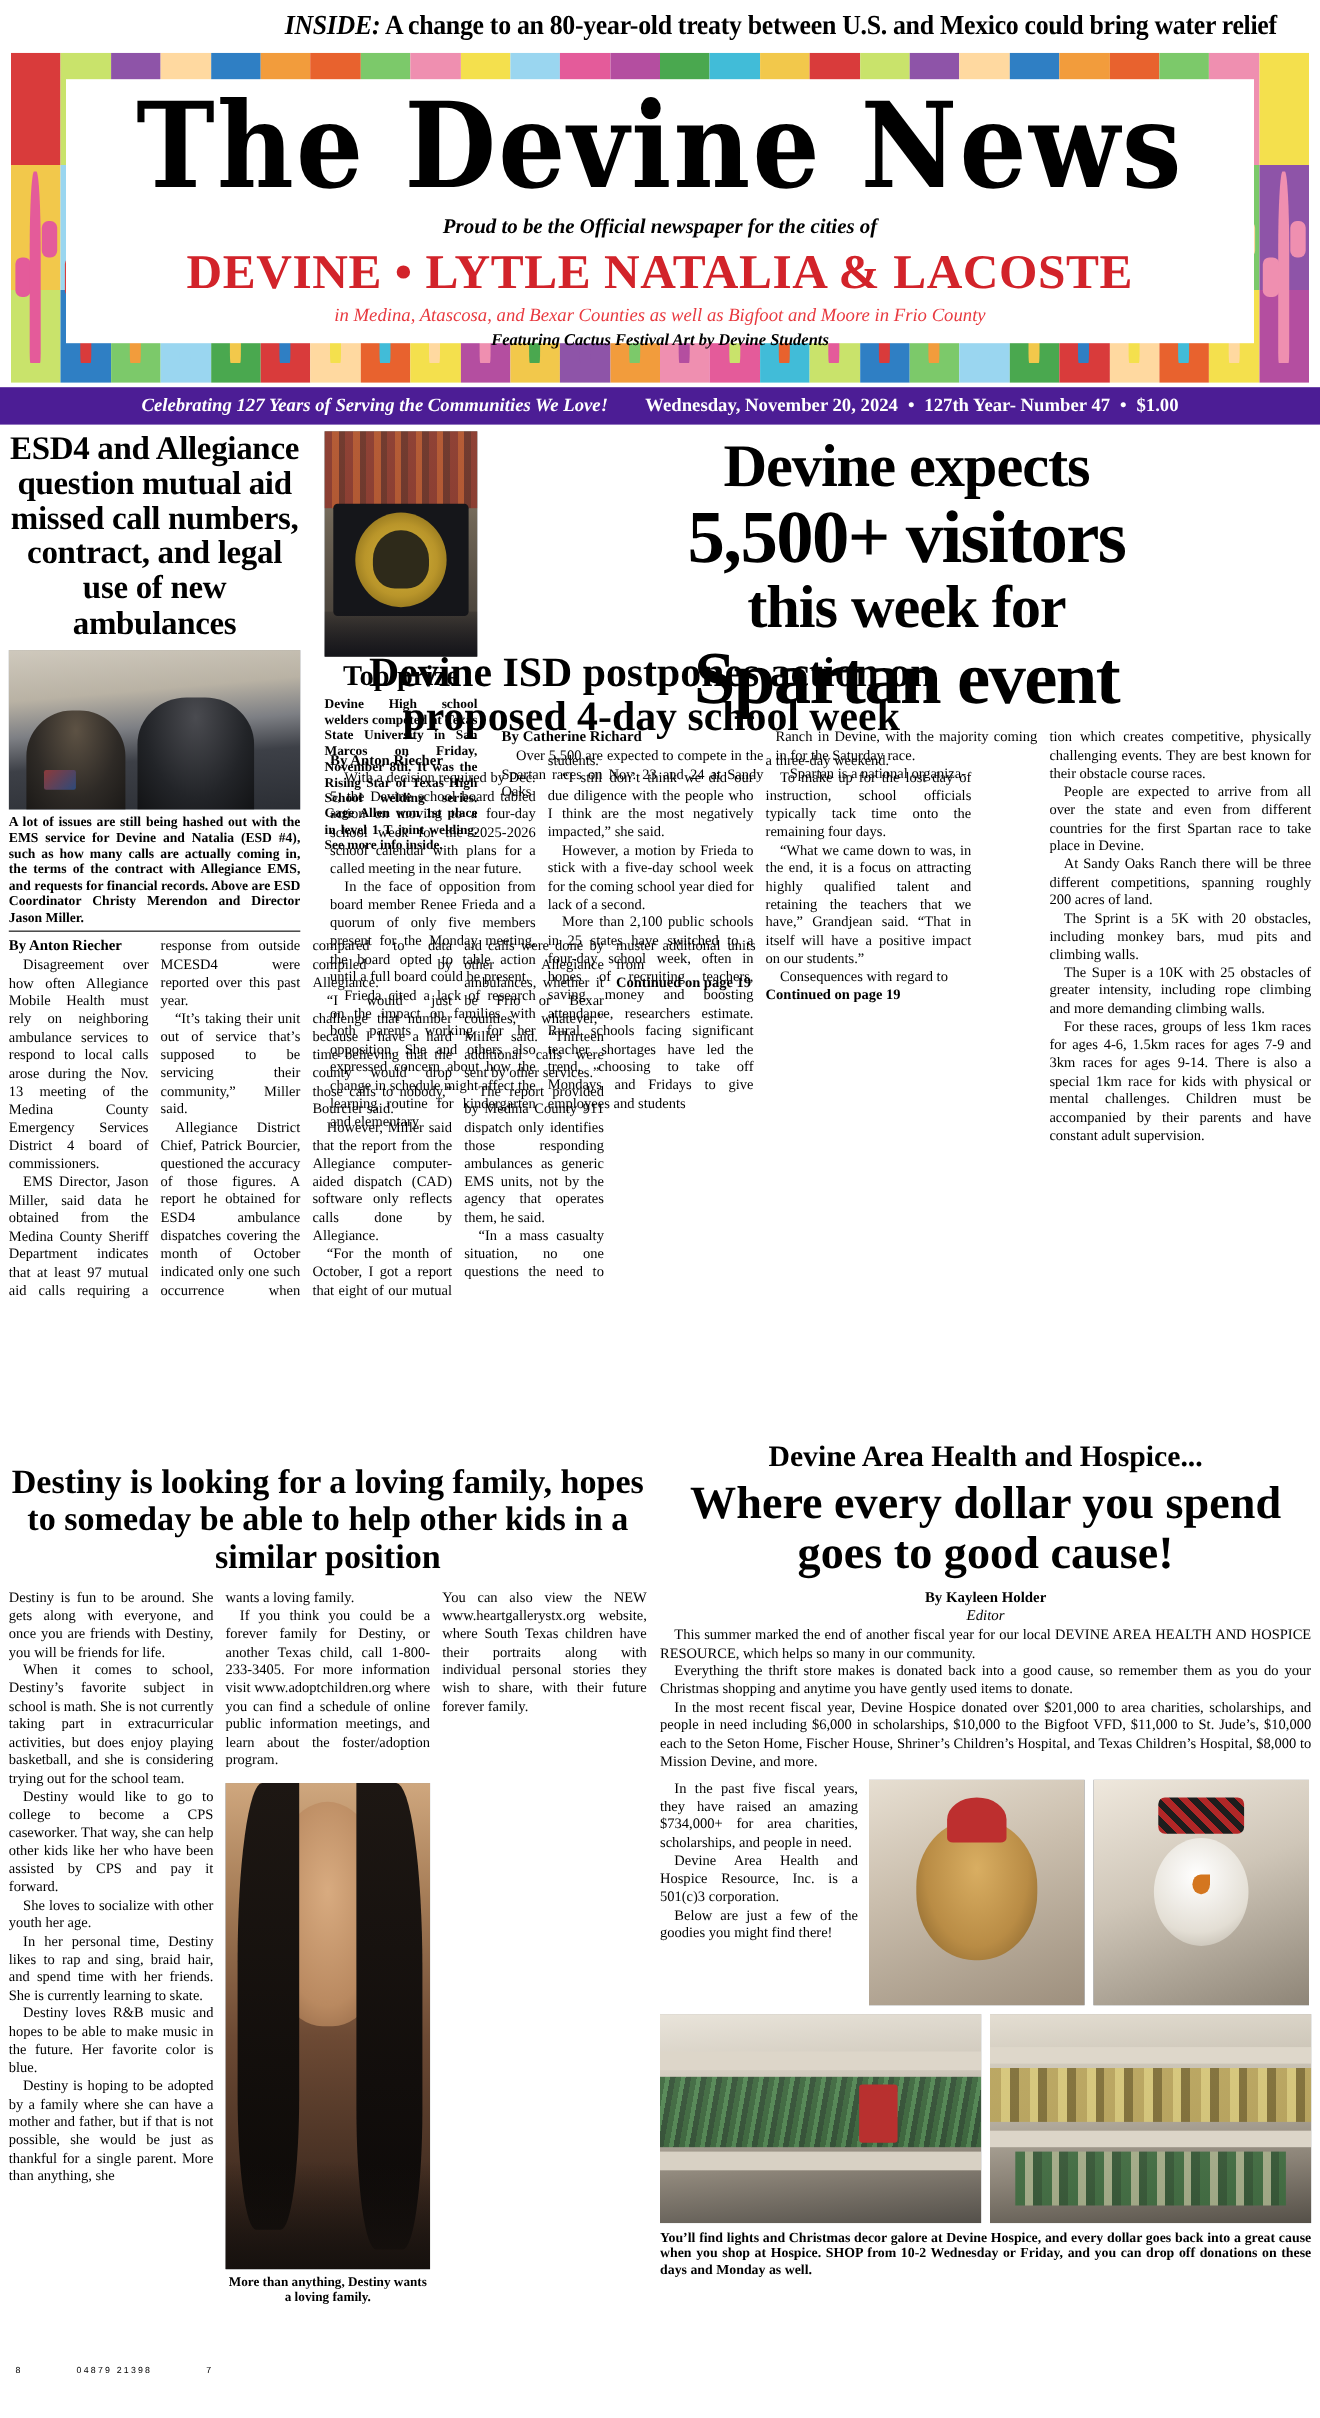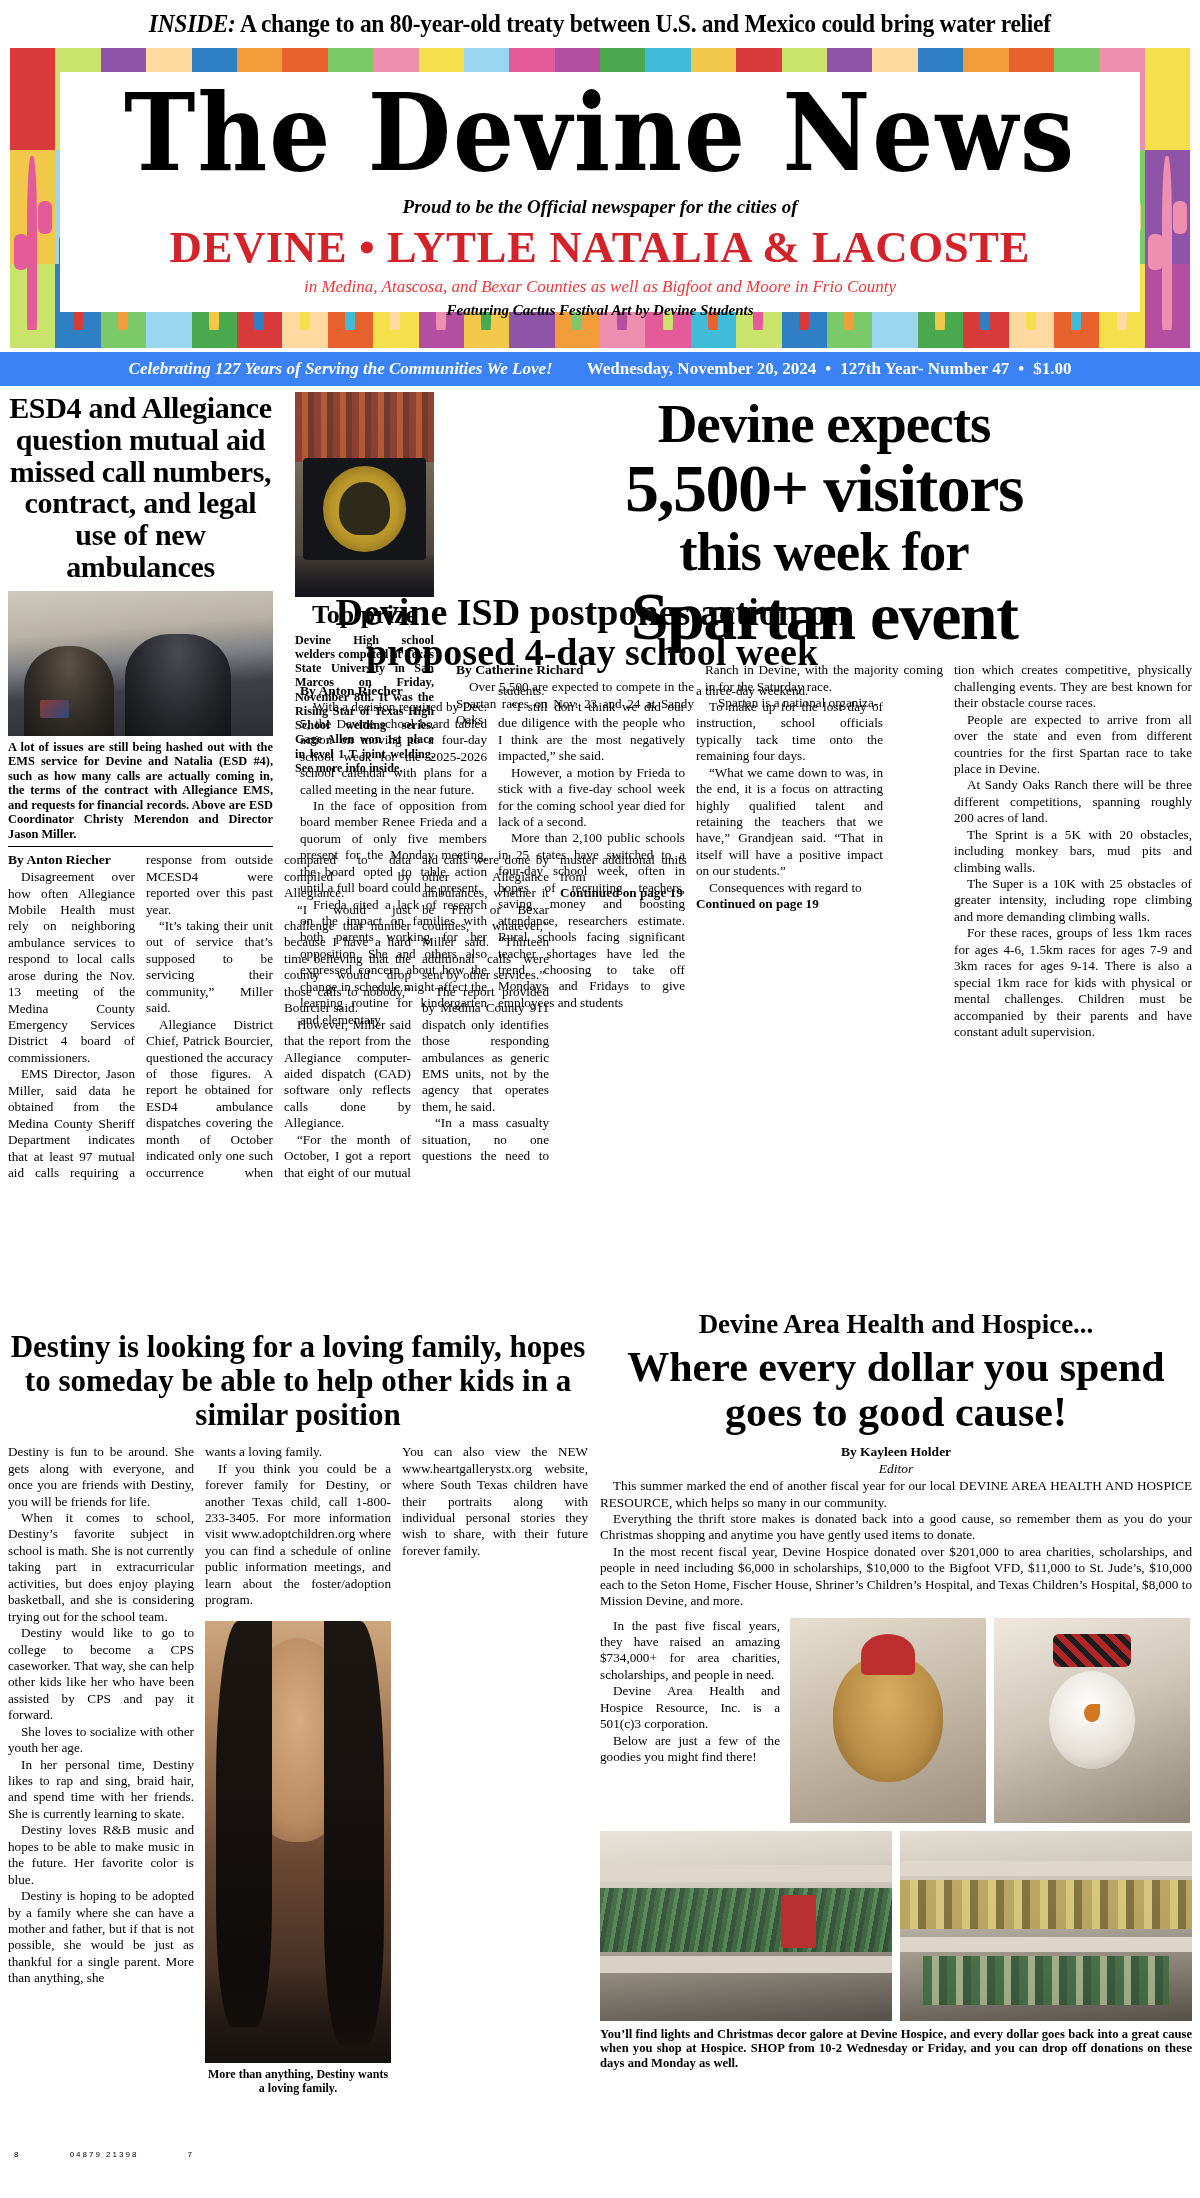--- a/index.html
+++ b/index.html
@@ -9,21 +9,21 @@
     background:#ffffff;
     font-family:"Liberation Serif",serif;
     color:#000;
     overflow:hidden;
     position:relative;
   }
   .page{width:1200px;height:2198px;position:relative;}
 
   
   .inside-bar{
-    height:48px;display:flex;align-items:center;justify-content:center;
+    height:48px;display:flex;align-items:center;justify-content:flex-end;
     padding:0 10px;box-sizing:border-box;
   }
   .inside-bar .txt{
     font-family:"Liberation Serif",serif;
     font-weight:bold;font-size:25px;letter-spacing:-0.3px;
     white-space:nowrap;transform:scaleX(0.94);transform-origin:center;
   }
   .inside-bar .lead{font-style:italic;}
 
   
@@ -60,21 +60,21 @@
     color:#e8393f;font-style:italic;font-size:17px;margin-top:4px;
     font-family:"Liberation Serif",serif;
   }
   .mast-feature{
     font-style:italic;font-weight:bold;font-size:15px;margin-top:5px;
     font-family:"Liberation Serif",serif;
   }
 
   
   .date-bar{
-    background:#3b82f6;color:#fff;height:34px;
+    background:#4c1d95;color:#fff;height:34px;
     display:flex;align-items:center;justify-content:center;gap:0;
     margin-top:4px;
   }
   .date-bar .celebrate{
     font-style:italic;font-weight:bold;font-size:17px;margin-right:34px;
   }
   .date-bar .dateline{font-weight:bold;font-size:17px;}
   .date-bar .sep{padding:0 9px;}
 
   

